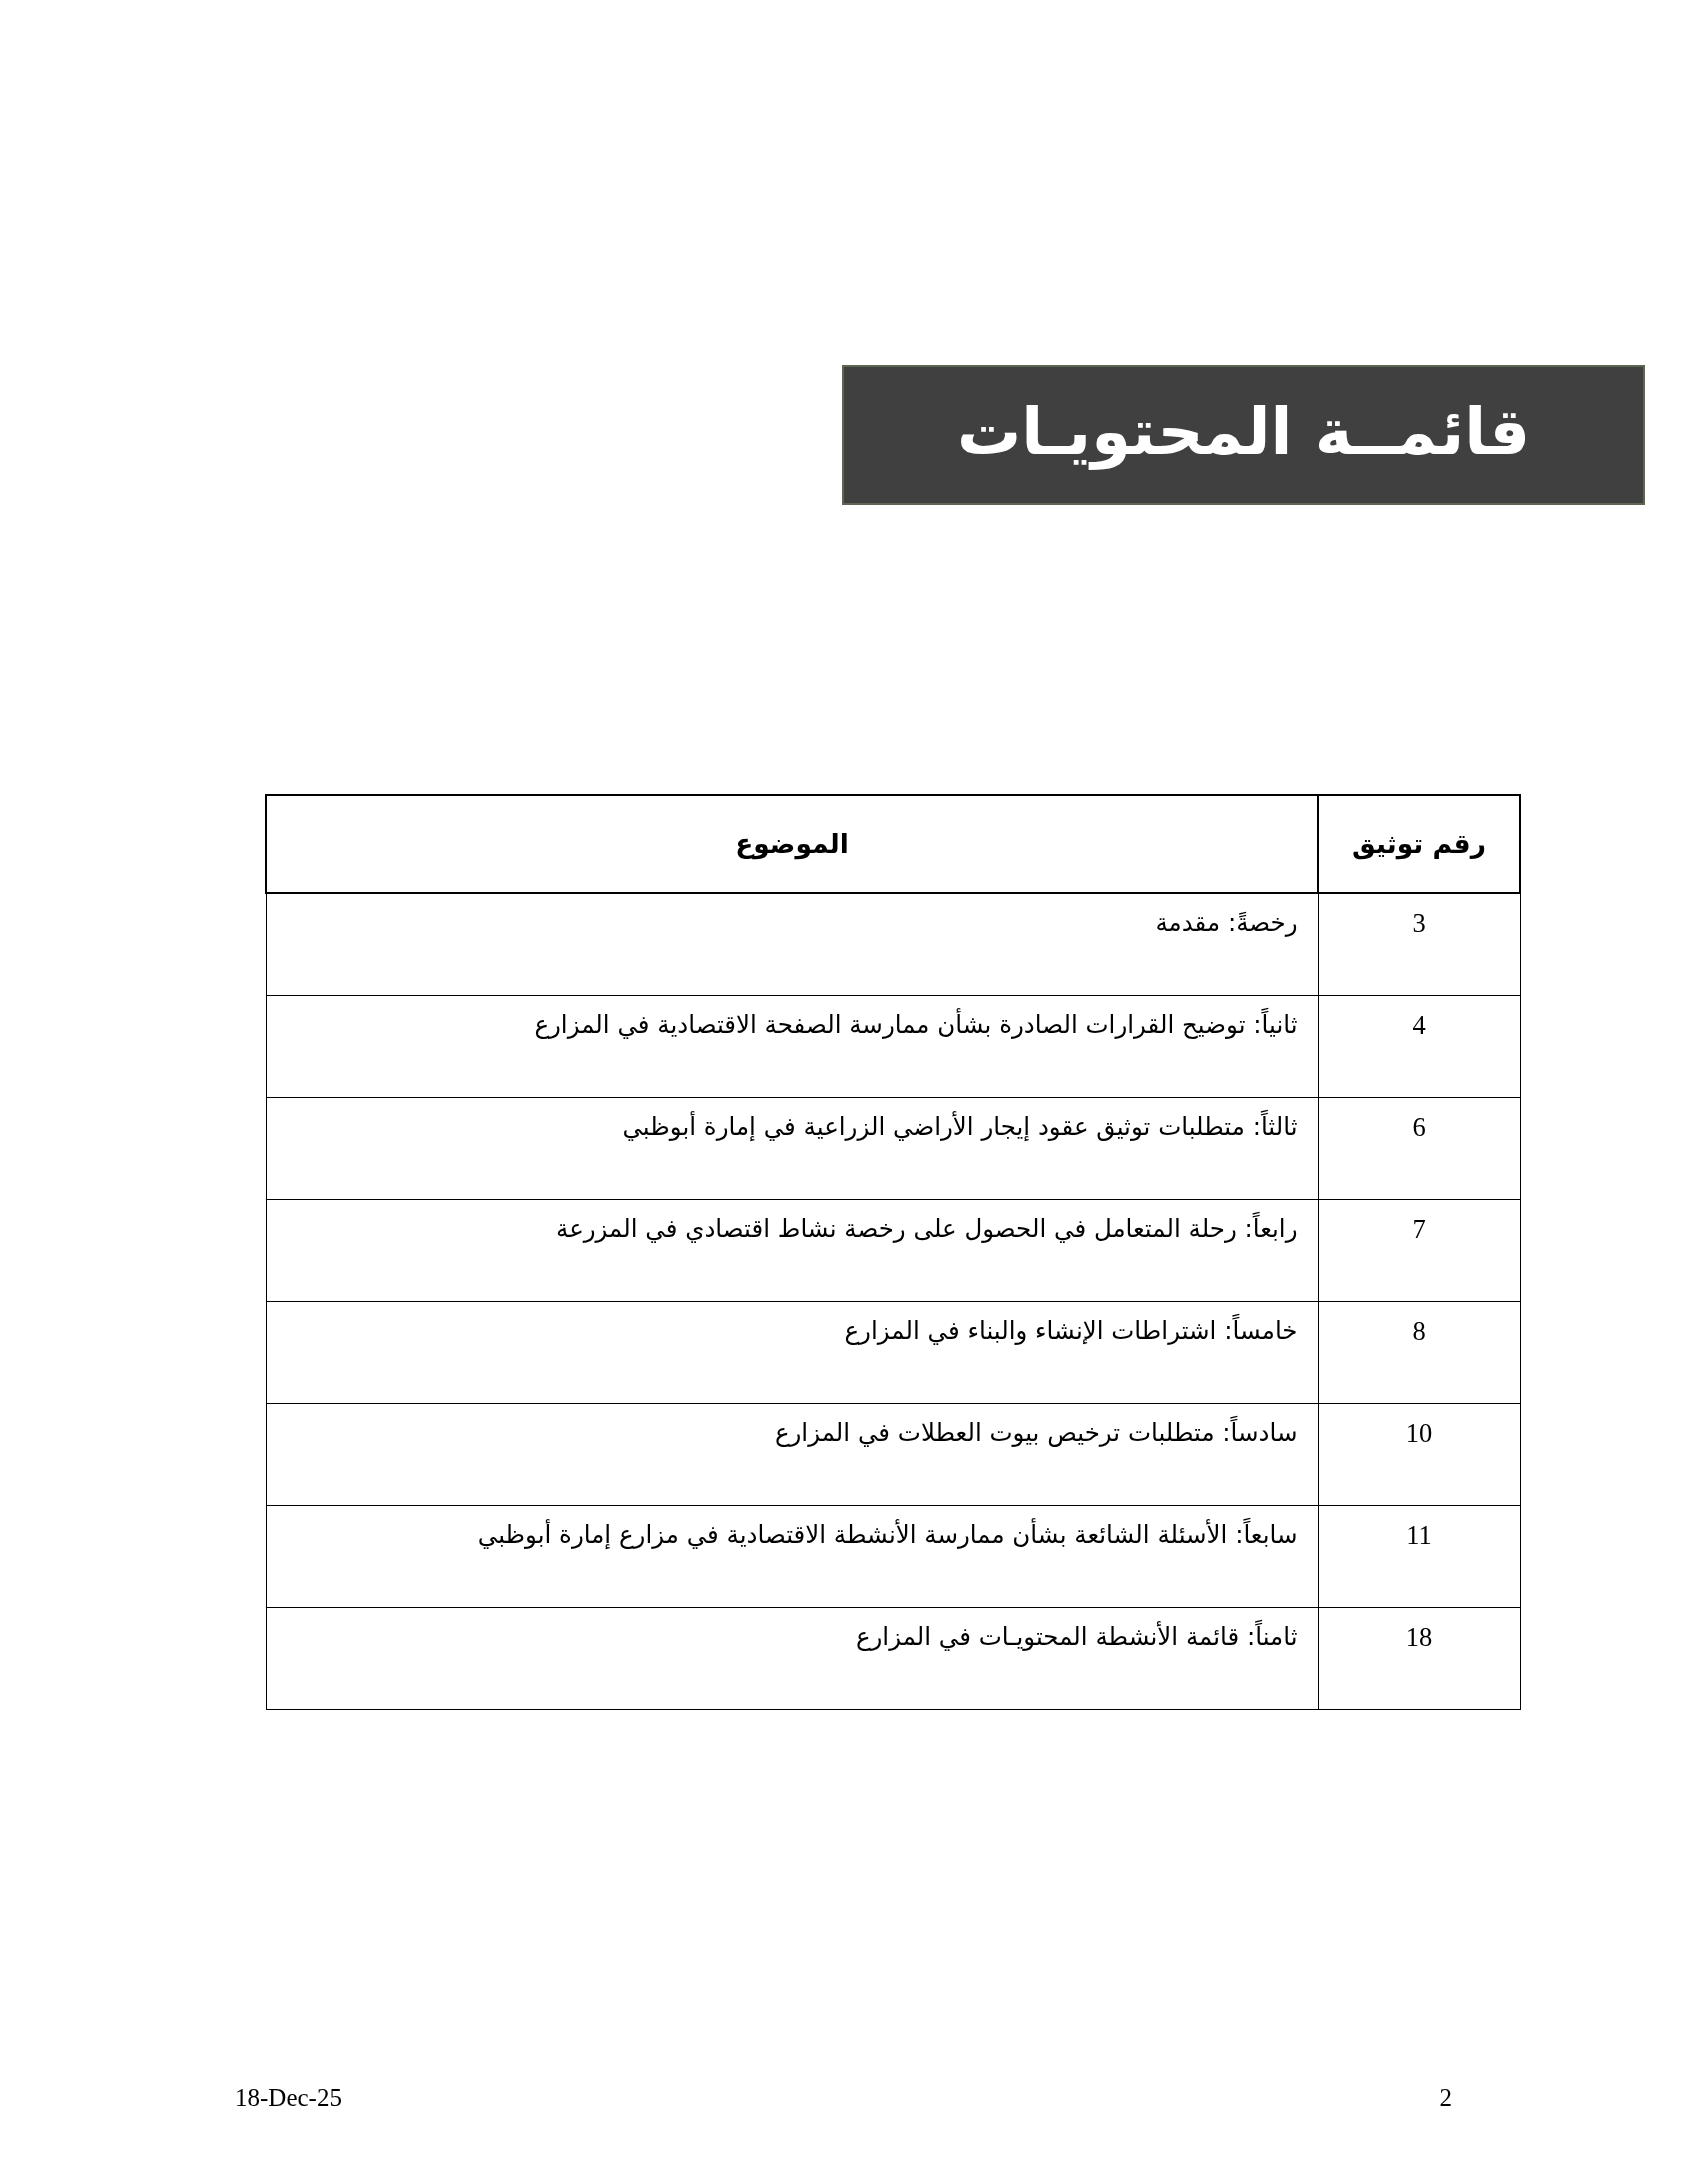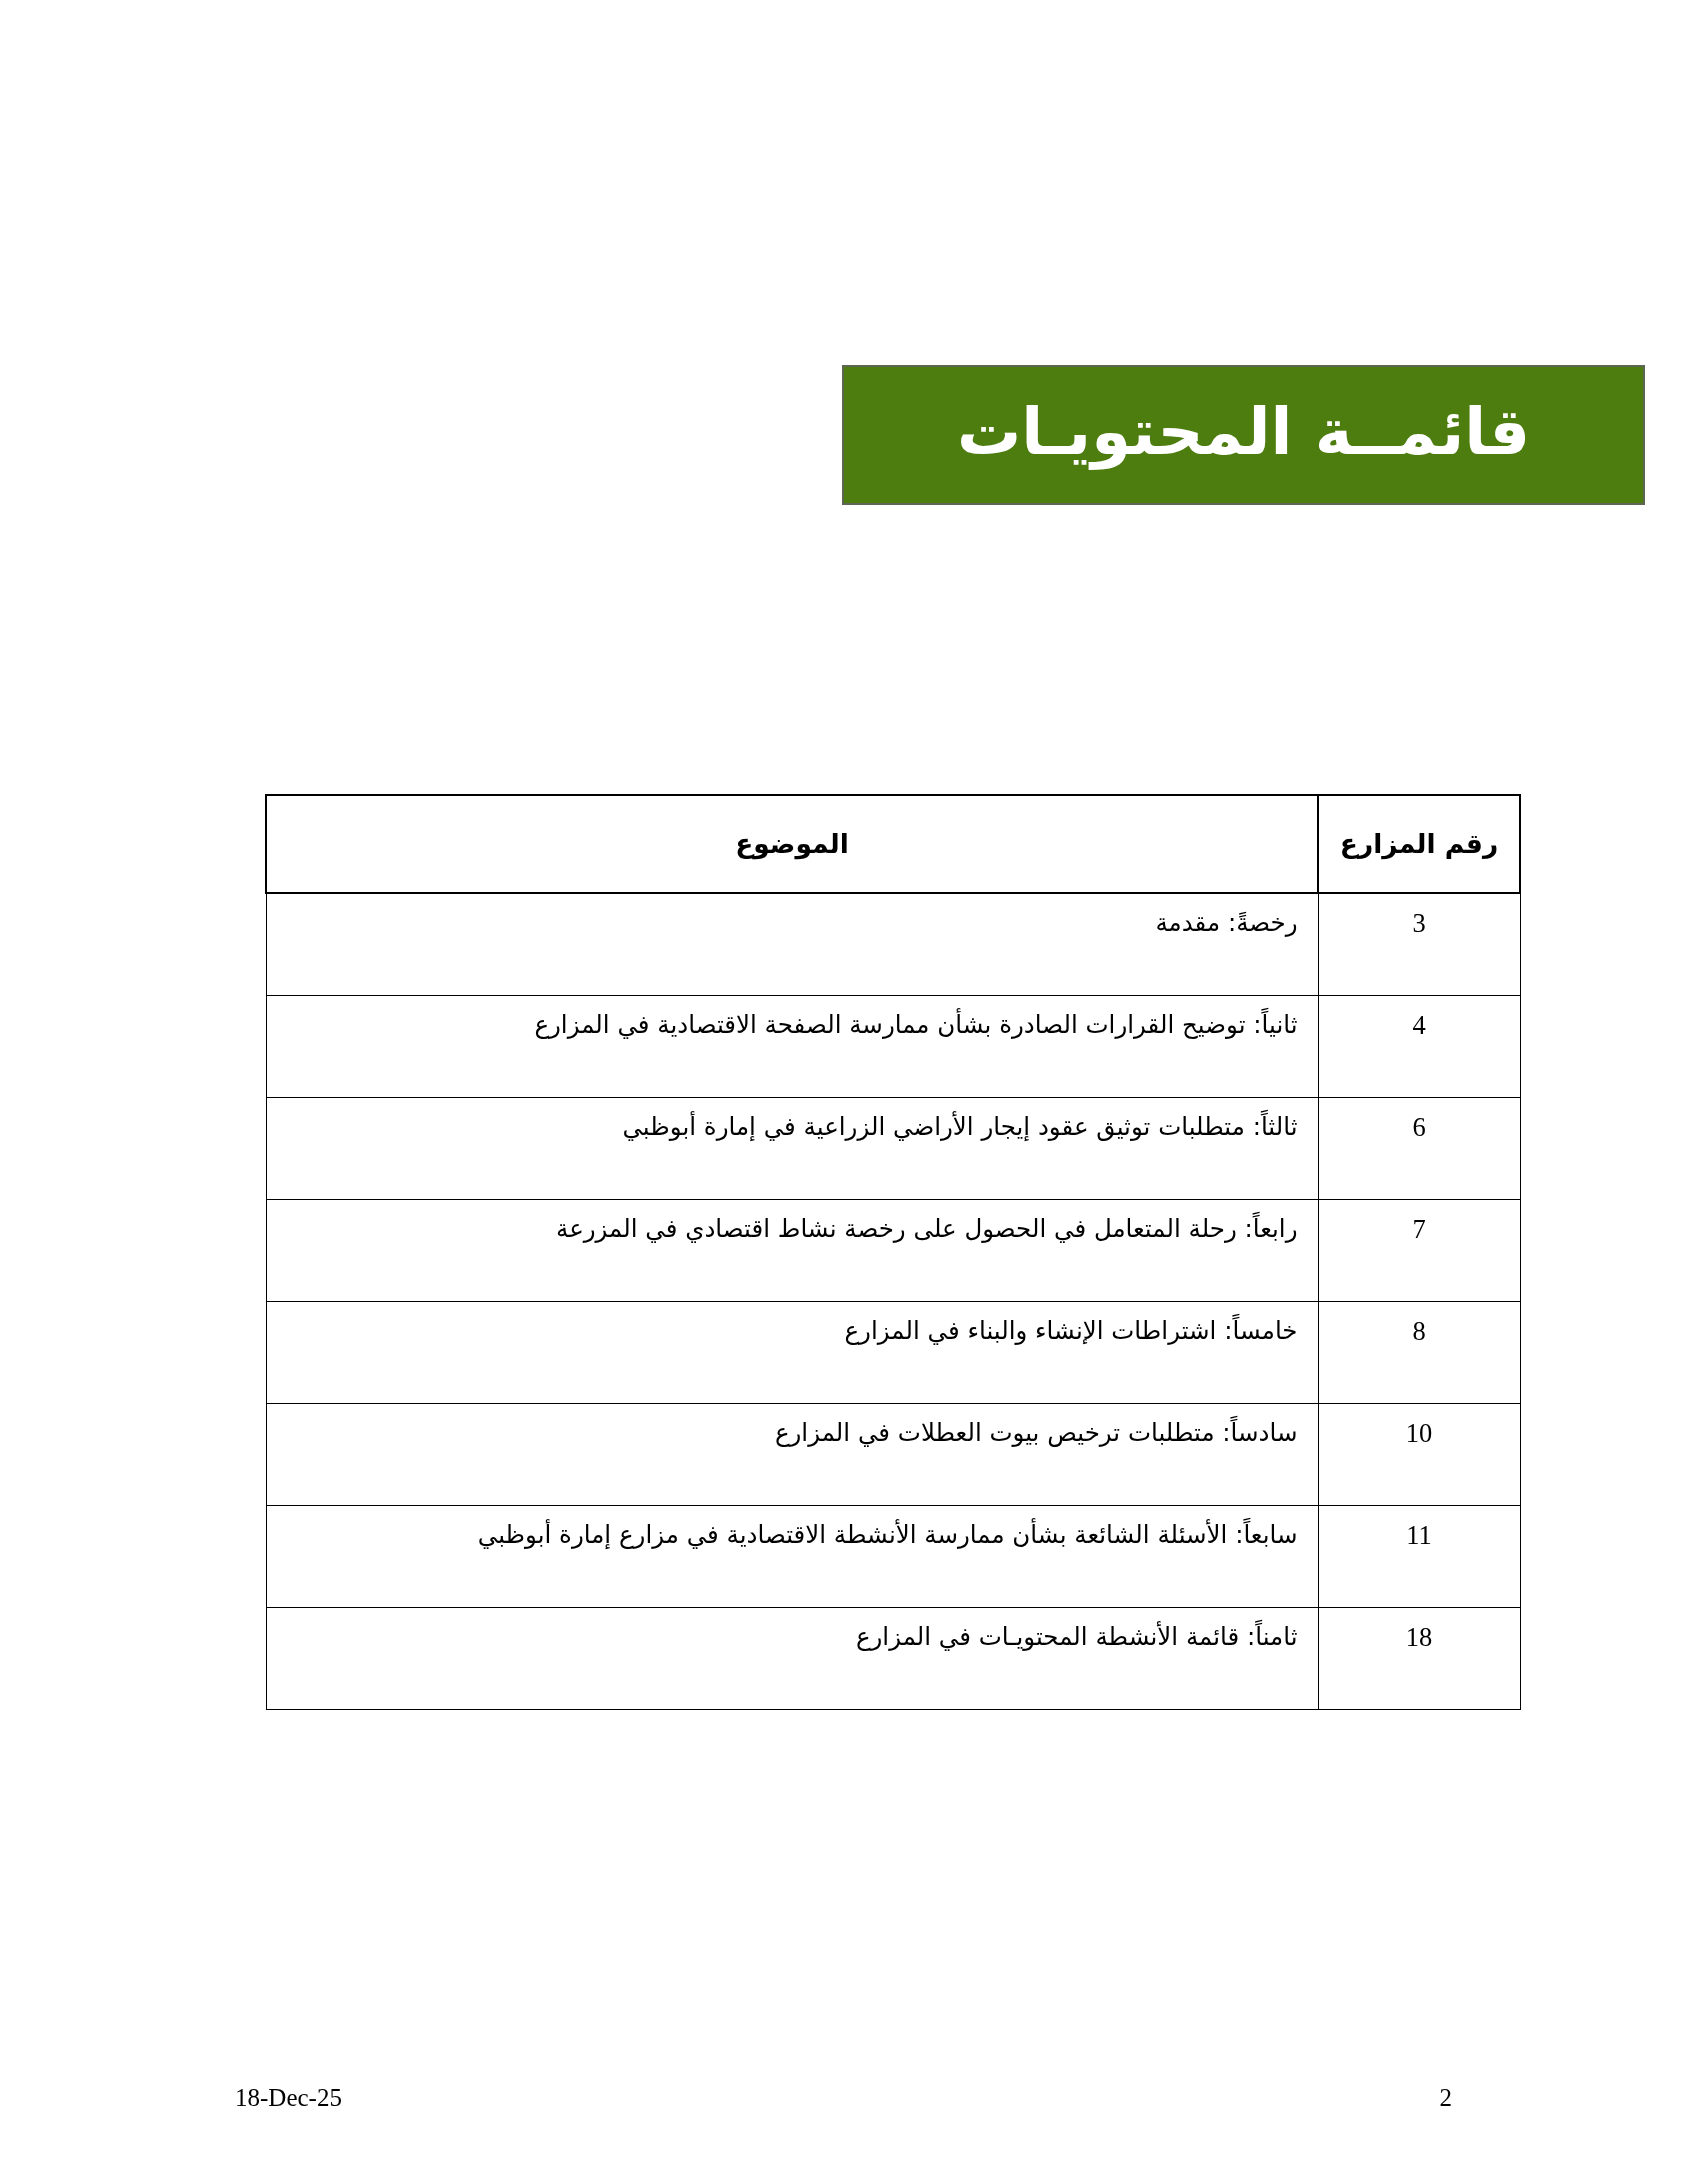--- a/index.html
+++ b/index.html
@@ -133,33 +133,33 @@
     color: #000000;
     font-family: "Liberation Serif", "DejaVu Serif", serif;
     line-height: 1;
   }
 </style>
 </head>
 <body>
 
 <div class="page">
 
-  <div class="title-banner" style="background: #4d7c0f; border-color: rgb(93, 102, 82);">
+  <div class="title-banner" style="background: #404040; border-color: rgb(93, 102, 82);">
     <span class="title-banner-text" style="color: rgb(255, 255, 255);">قائمــة المحتويـات</span>
   </div>
 
   <table class="toc-table">
     <colgroup>
       <col class="col-pageno">
       <col class="col-subject">
     </colgroup>
     <thead>
       <tr class="toc-head">
         <th>
-          <div class="head-inner">رقم المزارع</div>
+          <div class="head-inner">رقم توثيق</div>
         </th>
         <th>
           <div class="head-inner">الموضوع</div>
         </th>
       </tr>
     </thead>
     <tbody id="toc-body">
         <tr class="toc-row">
           <td class="cell-pageno">
             <span class="pageno-text">3</span>

